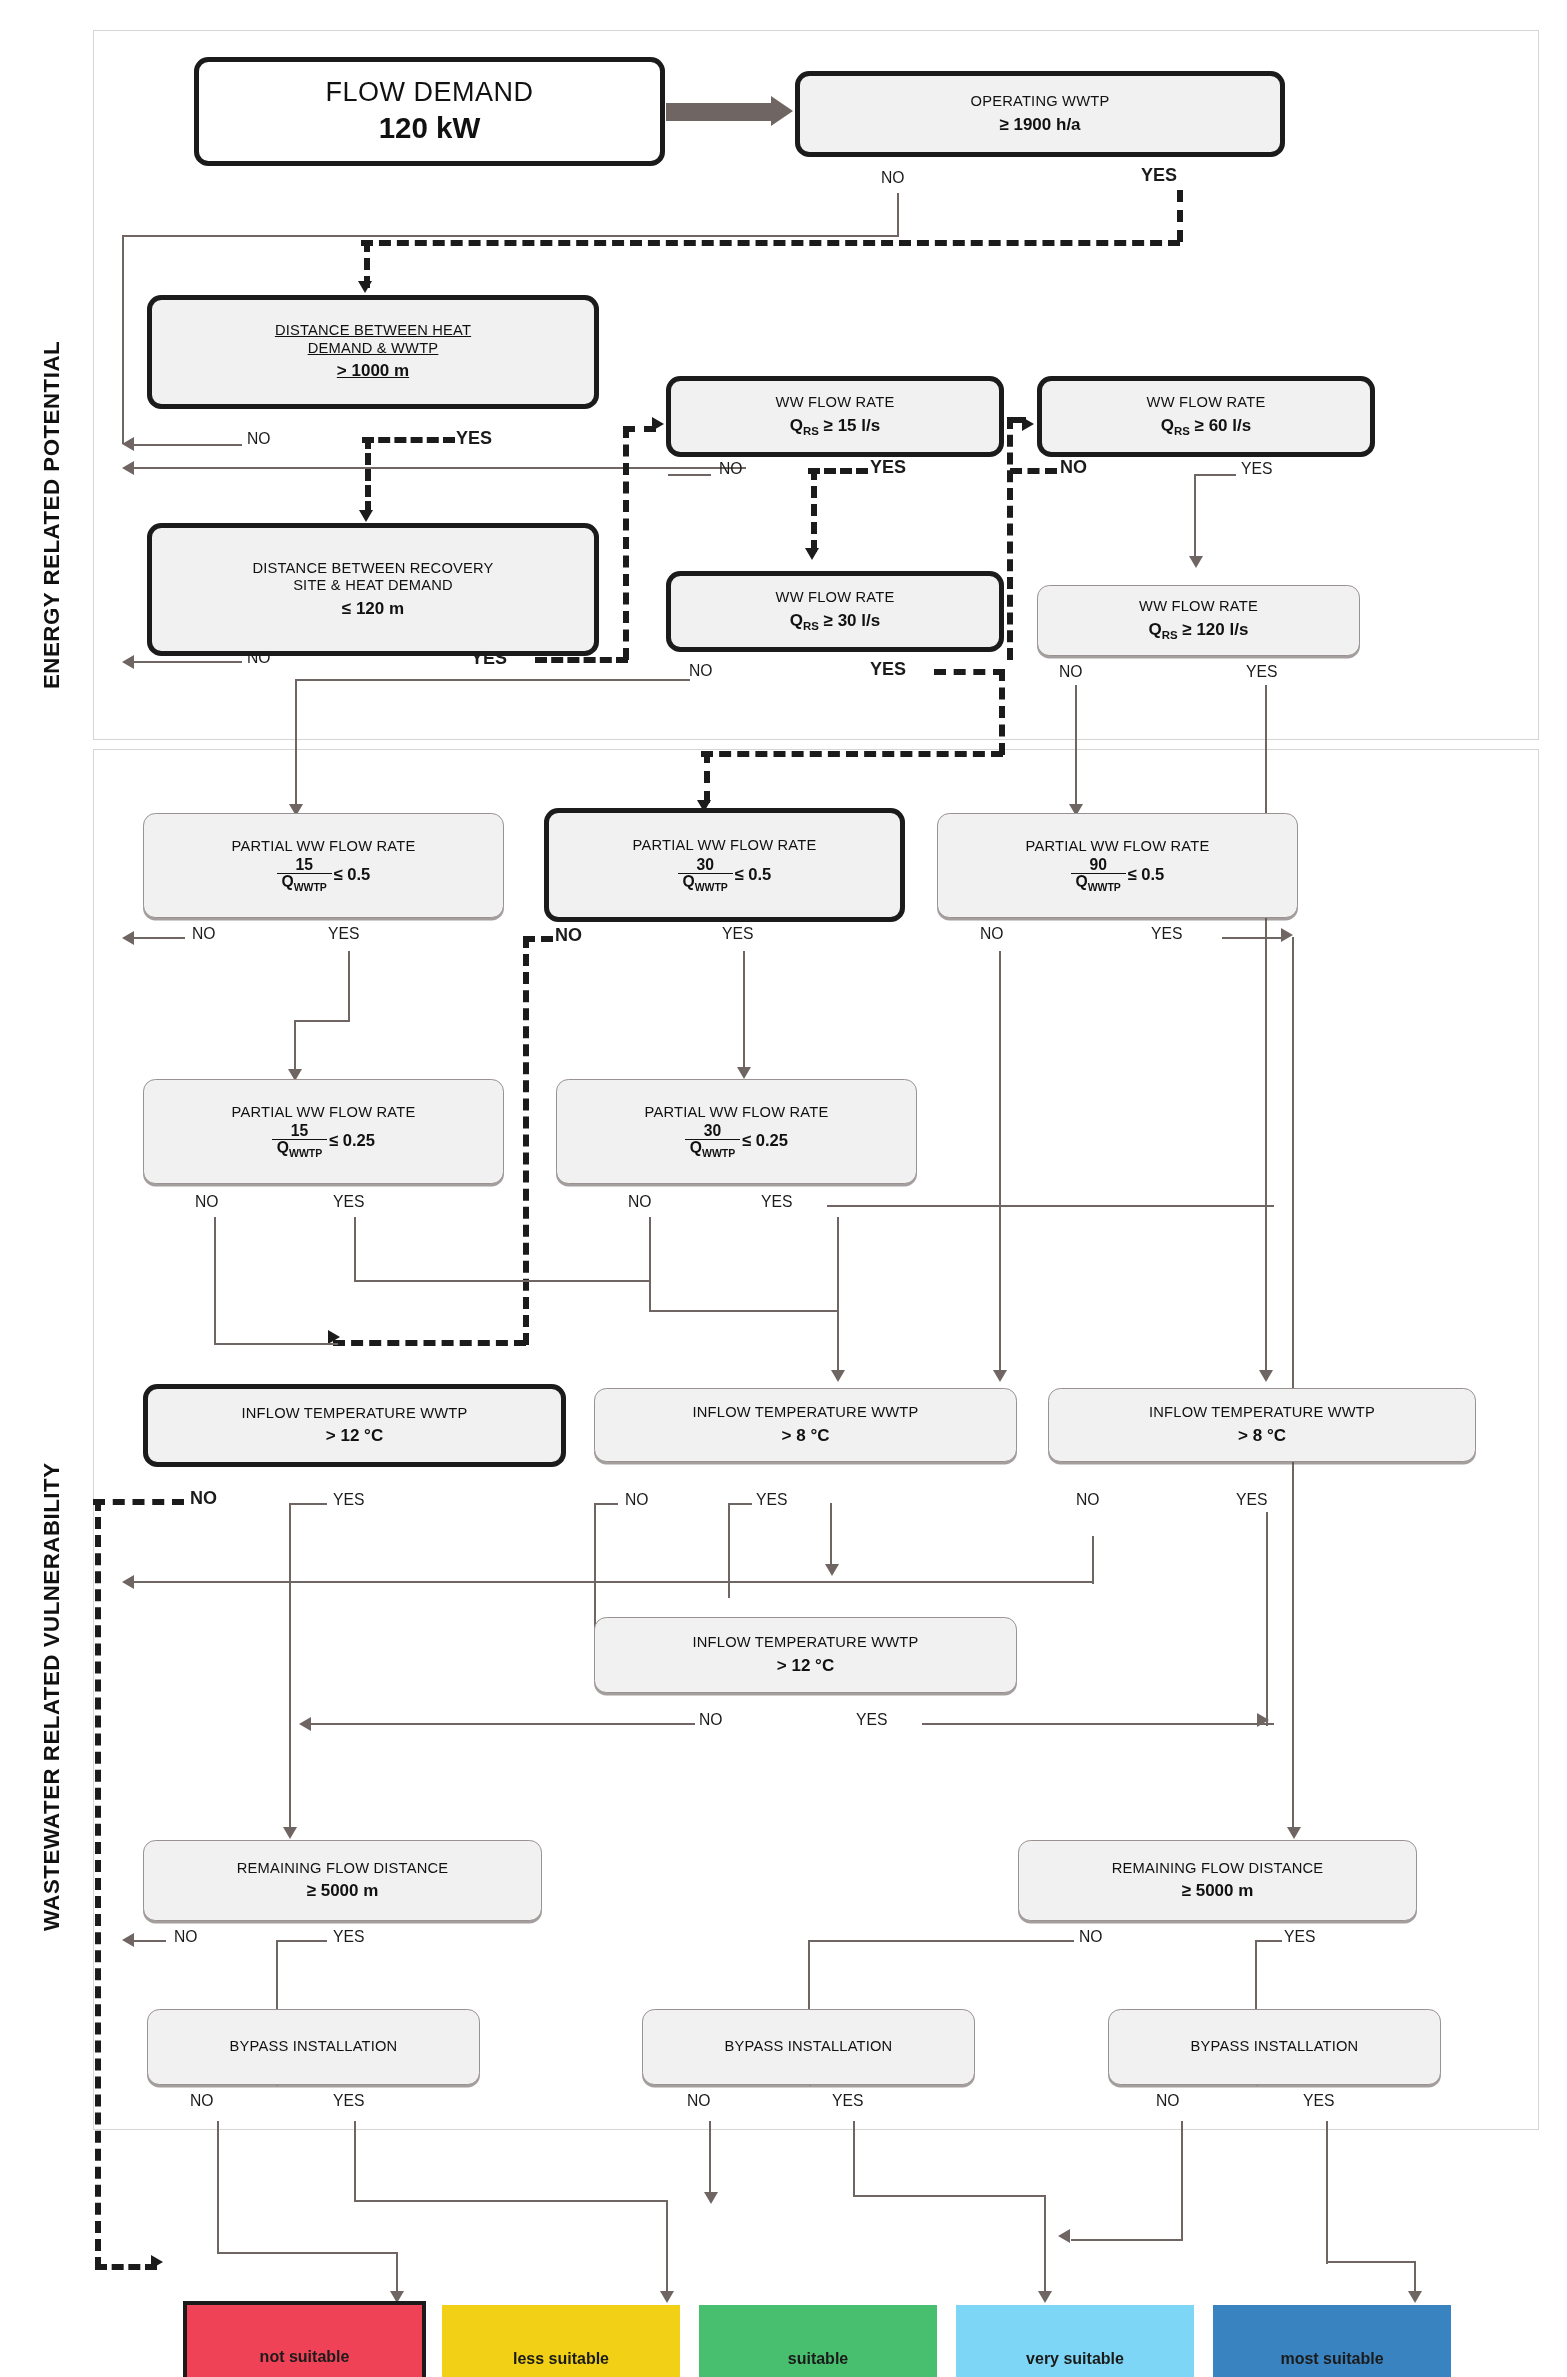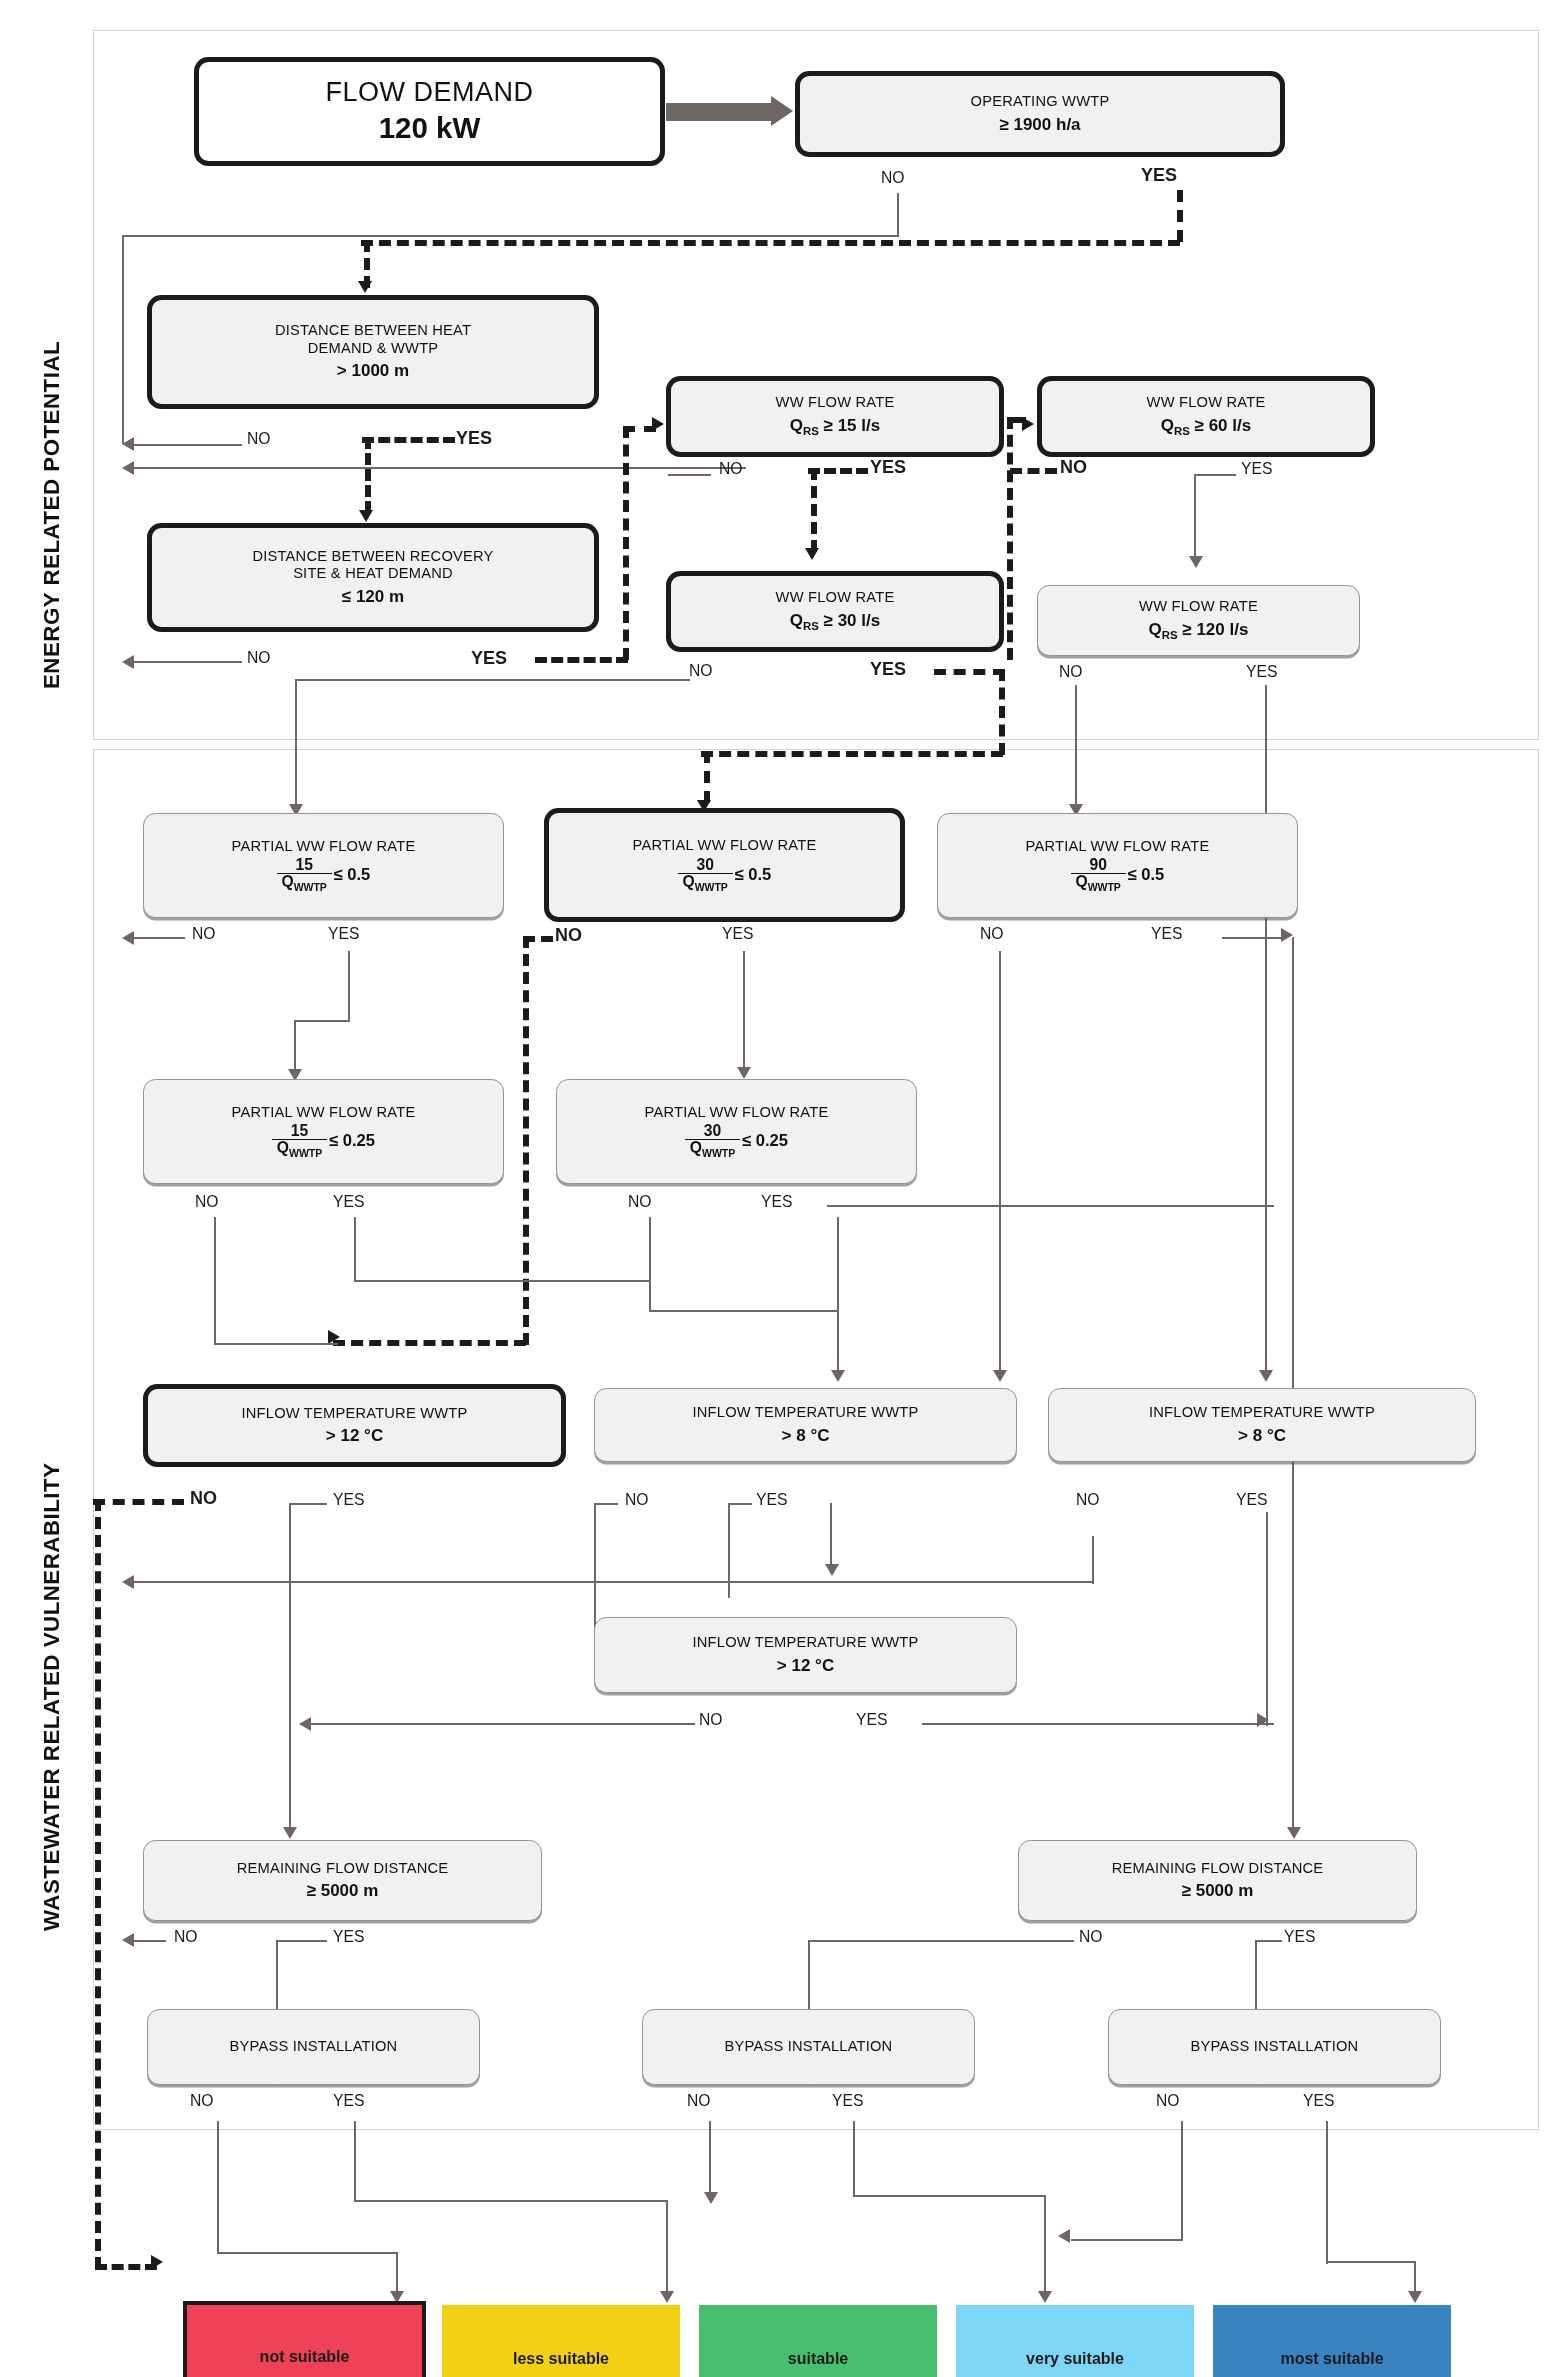--- a/index.html
+++ b/index.html
@@ -94,39 +94,39 @@
   <div class="ln v" style="left:897px;top:193px;height:44px;"></div>
   <div class="ln h" style="left:122px;top:235px;width:777px;"></div>
   <div class="ln v" style="left:122px;top:235px;height:209px;"></div>
 
   <div class="lab b" style="left:1141px;top:165px;">YES</div>
   <div class="dot v" style="left:1177px;top:190px;height:52px;"></div>
   <div class="dot h" style="left:361px;top:240px;width:819px;"></div>
   <div class="dot v" style="left:364px;top:240px;height:48px;"></div>
   <div class="arrow arr-d dk" style="left:358px;top:281px;"></div>
 
-  <div class="node bold" style="left:147px;top:295px;width:452px;height:114px;">
+  <div class="node bold" style="left:147px;top:295px;width:452px;height:114px;text-decoration:underline;">
     <div class="l1">DISTANCE BETWEEN HEAT</div>
     <div class="l1">DEMAND &amp; WWTP</div>
     <div class="l2">&gt; 1000 m</div>
   </div>
 
   <div class="arrow arr-l" style="left:122px;top:437px;"></div>
   <div class="ln h" style="left:133px;top:444px;width:109px;"></div>
   <div class="lab" style="left:247px;top:430px;">NO</div>
 
   <div class="lab b" style="left:456px;top:428px;">YES</div>
   <div class="dot h" style="left:362px;top:437px;width:93px;"></div>
   <div class="dot v" style="left:365px;top:437px;height:76px;"></div>
   <div class="arrow arr-d dk" style="left:359px;top:510px;"></div>
 
   <div class="arrow arr-l" style="left:122px;top:461px;"></div>
   <div class="ln h" style="left:133px;top:467px;width:613px;"></div>
 
-  <div class="node bold" style="left:147px;top:523px;width:452px;height:109px;">
+  <div class="node bold" style="left:147px;top:523px;width:452px;height:133px;">
     <div class="l1">DISTANCE BETWEEN RECOVERY</div>
     <div class="l1">SITE &amp; HEAT DEMAND</div>
     <div class="l2">≤ 120 m</div>
   </div>
 
   <div class="arrow arr-l" style="left:122px;top:655px;"></div>
   <div class="ln h" style="left:133px;top:661px;width:109px;"></div>
   <div class="lab" style="left:247px;top:649px;">NO</div>
 
   <div class="lab b" style="left:471px;top:648px;">YES</div>

